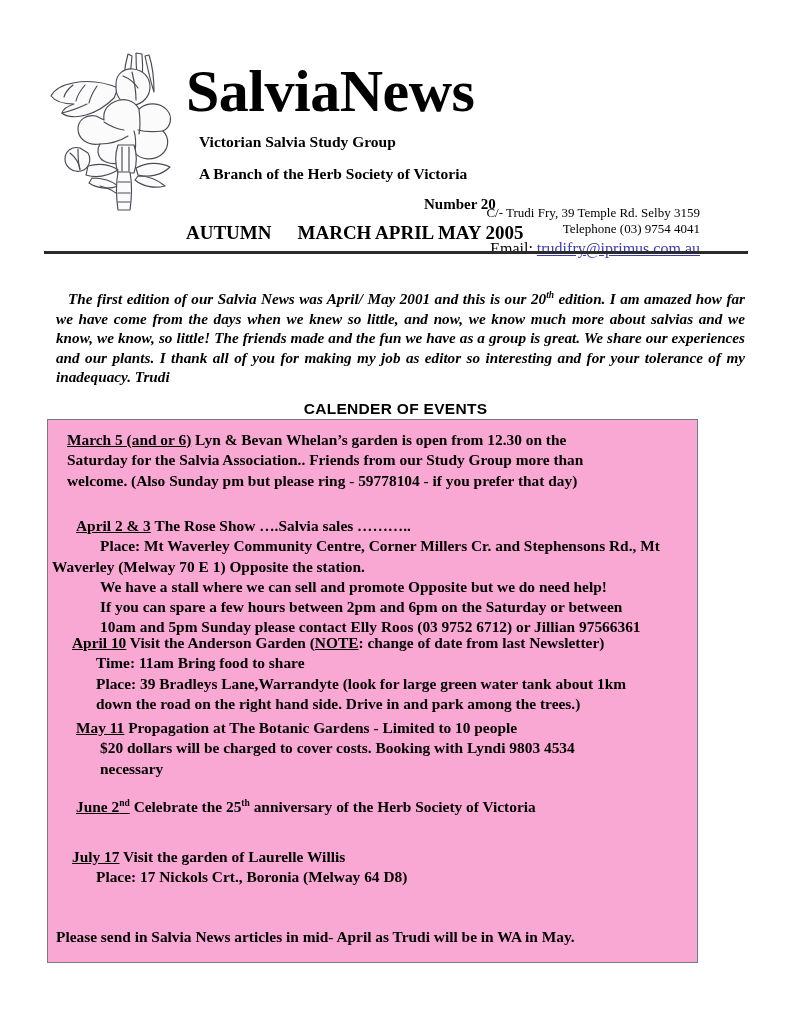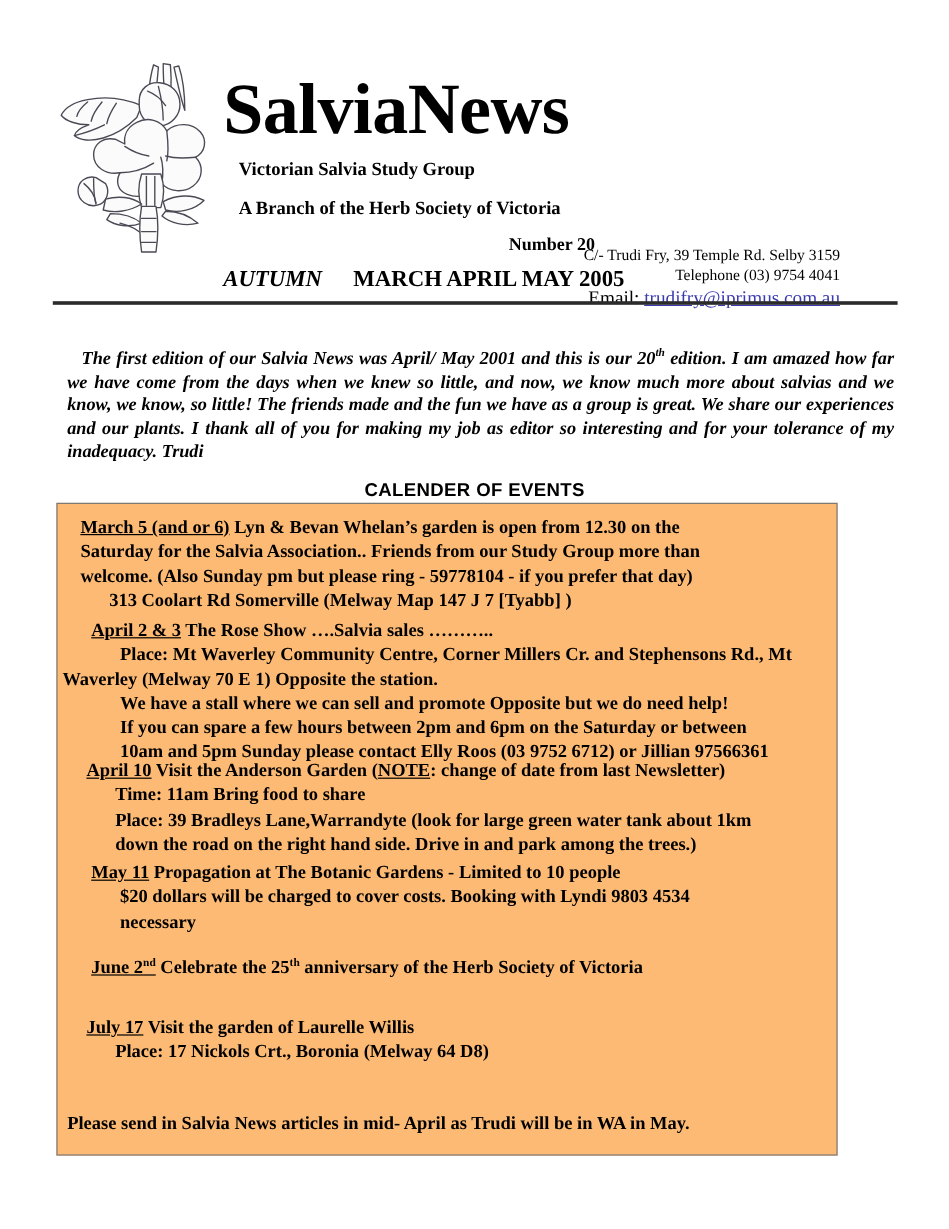--- a/index.html
+++ b/index.html
@@ -70,21 +70,21 @@
   }
 
   #season-line {
     font-family: "Liberation Serif", serif;
     font-weight: bold;
     font-size: 19px;
     margin: 0;
     margin-top: 9px;
     white-space: nowrap;
   }
-  #season-line .season-word { margin-right: 26px; font-style: italic; }
+  #season-line .season-word { margin-right: 26px; }
 
   #contact-block {
     position: absolute;
     right: 91px;
     top: 205px;
     text-align: right;
     font-family: "Liberation Serif", serif;
     font-size: 13px;
     line-height: 16px;
   }
@@ -134,21 +134,21 @@
 
   
   #calendar-box {
     position: absolute;
     left: 47px;
     top: 419px;
     width: 651px;
     height: 544px;
     border: 1.2px solid #7a7a7a;
     box-sizing: border-box;
-    background: #fdba74;
+    background: #f9a8d4;
   }
 
   .event {
     position: absolute;
     font-family: "Liberation Serif", serif;
     font-weight: bold;
     font-size: 15.4px;
     line-height: 20.3px;
   }
   .event .date-label {
@@ -259,21 +259,20 @@
 <div id="intro-paragraph"><span>The first edition of our Salvia News was April/ May 2001 and this is our 20</span><sup>th</sup><span> edition. I am amazed how far we have come from the days when we knew so little, and now, we know much more about salvias and we know, we know, so little!   The friends made and the fun we have as a group is great. We share our experiences and our plants. I thank all of you for making my job as editor so interesting and for your tolerance of my inadequacy. Trudi</span></div>
 
 <div id="calendar-heading">CALENDER OF EVENTS</div>
 
 <div id="calendar-box">
 
   <div class="event" id="event-0">
     <span class="ln"><span class="date-label">March 5 (and or 6)</span><span> Lyn &amp; Bevan Whelan’s garden is open from 12.30 on the</span></span>
     <span class="ln">Saturday for the Salvia Association.. Friends from our Study Group more than</span>
     <span class="ln">welcome. (Also Sunday pm but please ring - 59778104 - if you prefer that day)</span>
-    <span class="ln i1">313 Coolart Rd Somerville (Melway Map 147 J 7 [Tyabb] )</span>
   </div>
 
   <div class="event" id="event-1">
     <span class="ln"><span class="date-label">April 2 &amp; 3</span><span>  The Rose Show ….Salvia sales ………..</span></span>
     <span class="ln i1">Place: Mt Waverley Community Centre, Corner Millers Cr. and Stephensons Rd.,    Mt</span>
     <span class="ln neg">Waverley (Melway 70 E 1) Opposite the station.</span>
     <span class="ln i1">We have a stall where we can sell and promote Opposite but we do need help!</span>
     <span class="ln i1">If you can spare a few hours between 2pm and 6pm on the Saturday or between</span>
     <span class="ln i1">10am and 5pm Sunday please contact Elly Roos (03 9752 6712) or Jillian 97566361</span>
   </div>

